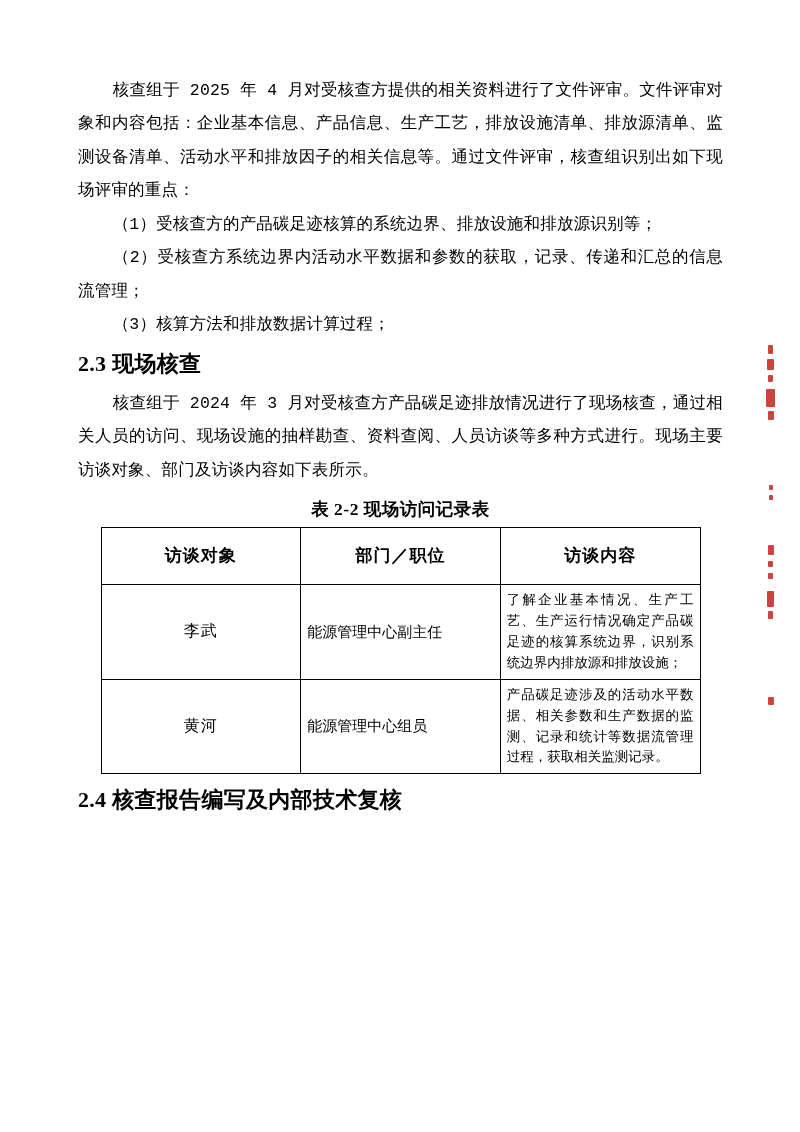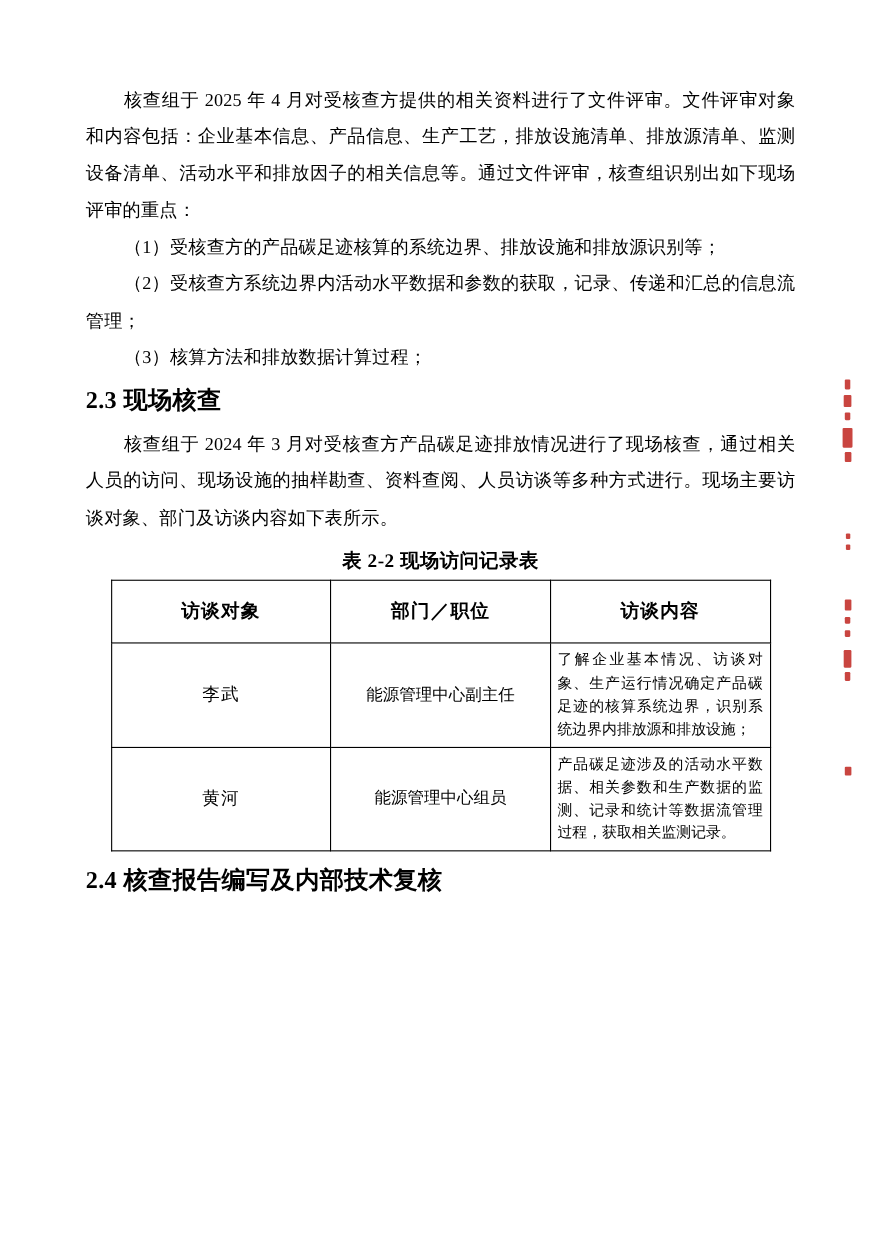--- a/index.html
+++ b/index.html
@@ -25,20 +25,21 @@
     width: 645px;
   }
   p {
     margin: 0;
     font-size: 16.5px;
     line-height: 2.03;
     color: #000000;
     text-align: justify;
     text-justify: inter-ideograph;
     letter-spacing: 0.2px;
+    font-family: Liberation Mono, monospace;
   }
   .indent {
     text-indent: 2.1em;
   }
   .heading {
     margin: 0;
     font-size: 22px;
     font-weight: bold;
     line-height: 2.03;
     color: #000;
@@ -71,21 +72,21 @@
     letter-spacing: 1px;
   }
   td.c-name {
     text-align: center;
     font-size: 16px;
     width: 98px;
     letter-spacing: 1px;
     margin-top: 36px;
   }
   td.c-dept {
-    text-align: center;
+    text-align: left;
     font-size: 15px;
     width: 140px;
     line-height: 1.5;
   }
   td.c-desc {
     text-align: justify;
     text-justify: inter-ideograph;
     font-size: 13.5px;
     line-height: 1.55;
     padding: 6px 8px;
@@ -142,21 +143,21 @@
         <tr>
           <th class="c-name">访谈对象</th>
           <th class="c-dept">部门／职位</th>
           <th>访谈内容</th>
         </tr>
       </thead>
       <tbody>
         <tr>
           <td class="c-name">李武</td>
           <td class="c-dept">能源管理中心副主任</td>
-          <td class="c-desc">了解企业基本情况、访谈对象、生产运行情况确定产品碳足迹的核算系统边界，识别系统边界内排放源和排放设施；</td>
+          <td class="c-desc">了解企业基本情况、生产工艺、生产运行情况确定产品碳足迹的核算系统边界，识别系统边界内排放源和排放设施；</td>
         </tr>
         <tr>
           <td class="c-name">黄河</td>
           <td class="c-dept">能源管理中心组员</td>
           <td class="c-desc">产品碳足迹涉及的活动水平数据、相关参数和生产数据的监测、记录和统计等数据流管理过程，获取相关监测记录。</td>
         </tr>
       </tbody>
     </table>
 
     <div class="spacer-sm"></div>

